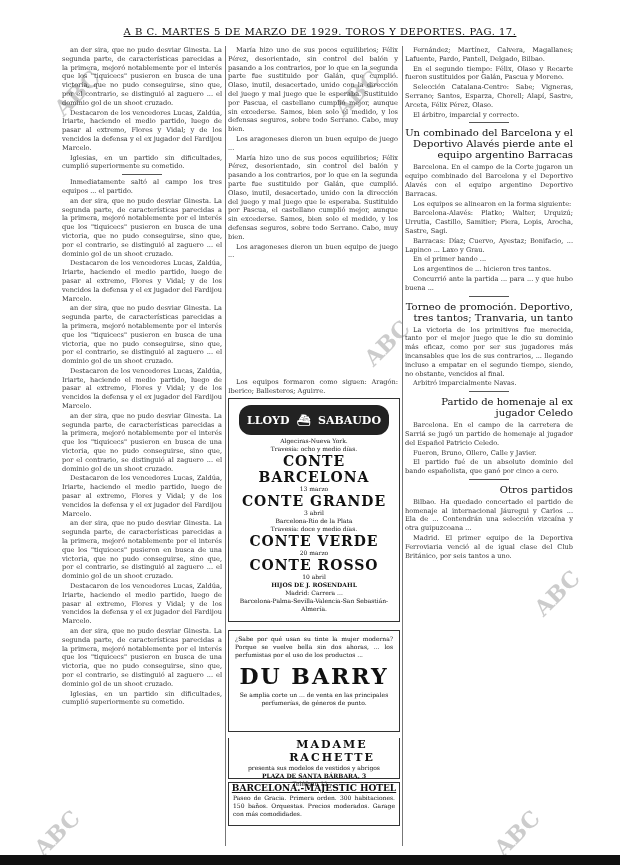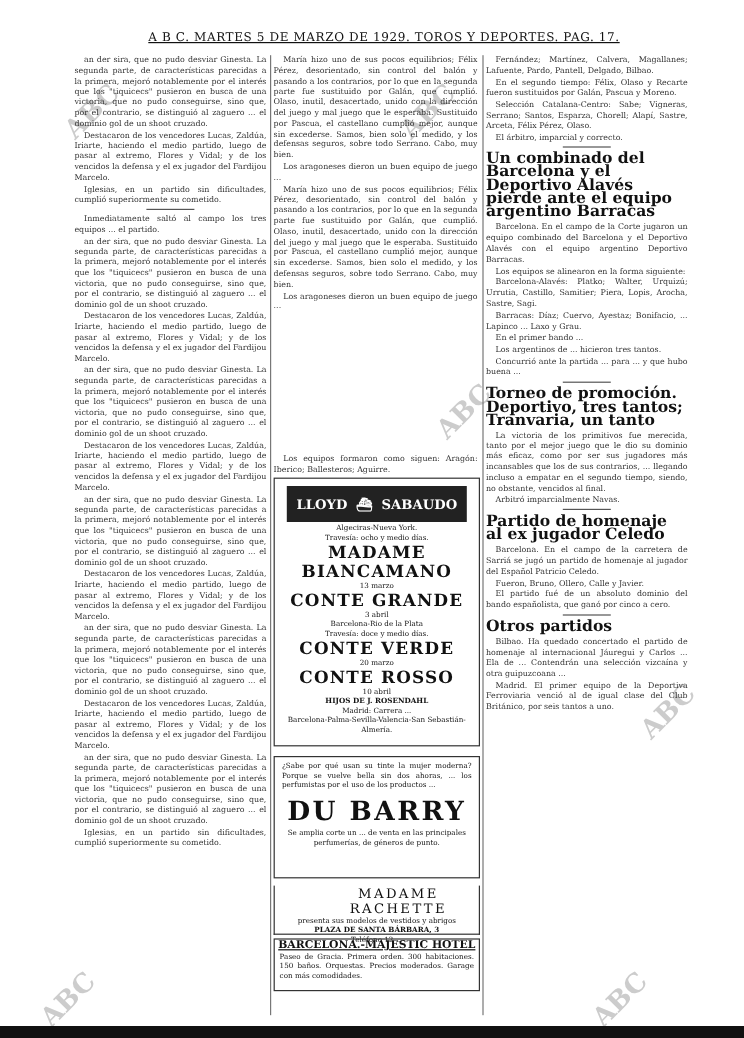--- a/index.html
+++ b/index.html
@@ -5,24 +5,24 @@
   html,body{margin:0;padding:0;background:#fff;}
   body{width:620px;height:865px;position:relative;overflow:hidden;font-family:"DejaVu Serif",serif;color:#222;}
   .header{position:absolute;top:26px;left:100px;width:440px;font-size:10px;letter-spacing:0.5px;text-align:center;color:#111;}
   .header span{text-decoration:underline;}
   .col{position:absolute;top:46px;font-size:6.6px;line-height:8.8px;text-align:justify;color:#333;}
   .col p{margin:0 0 1px 0;text-indent:8px;}
   .c1{left:62px;width:160px;}
   .c2{left:228px;width:170px;}
   .c3{left:405px;width:168px;}
   .rule{position:absolute;width:1px;background:#777;}
-  h3{font-size:13px;line-height:11px;margin:4px 0 3px 0;text-align:left;font-weight:bold;color:#111;}
+  h3{font-size:10px;line-height:11px;margin:4px 0 3px 0;text-align:right;font-weight:normal;color:#111;}
   .sep{width:40px;height:1px;background:#555;margin:3px auto;}
   .ad{position:absolute;left:228px;width:170px;border:1px solid #333;text-align:center;color:#111;}
-  .lloyd-banner{background:#222;color:#fff;height:30px;margin:6px 10px 2px 10px;display:flex;align-items:center;justify-content:space-between;padding:0 8px;font-weight:bold;font-size:11px;}
+  .lloyd-banner{background:#222;color:#fff;height:30px;margin:6px 10px 2px 10px;display:flex;align-items:center;justify-content:space-between;padding:0 8px;font-weight:bold;font-size:11px;border-radius:12px;}
   .big{font-weight:bold;font-size:14px;letter-spacing:1px;line-height:16px;}
   .small{font-size:6px;line-height:8px;}
   .dubarry{font-size:22px;font-weight:bold;letter-spacing:2px;line-height:26px;}
   .watermark{position:absolute;font-size:22px;color:#ccc;transform:rotate(-45deg);font-weight:bold;}
   .dots{position:absolute;bottom:0;left:0;width:620px;height:10px;background:#111;}
 </style>
 </head>
 <body>
 
 <div class="header"><span>A B C. MARTES 5 DE MARZO DE 1929. TOROS Y DEPORTES. PAG. 17.</span></div>
@@ -66,21 +66,21 @@
 </div>
 
 <div class="ad" style="top:398px;height:222px;">
   <div class="lloyd-banner">
     <span>LLOYD</span>
       <span>⛴</span>
       <span>SABAUDO</span>
   </div>
   <div class="small">Algeciras-Nueva York.</div>
   <div class="small">Travesía: ocho y medio días.</div>
-  <div class="big">MADAME BIANCAMANO</div>
+  <div class="big">CONTE BARCELONA</div>
   <div class="small">13 marzo</div>
   <div class="big">CONTE GRANDE</div>
   <div class="small">3 abril</div>
   <div class="small">Barcelona-Rio de la Plata</div>
   <div class="small">Travesía: doce y medio días.</div>
   <div class="big">CONTE VERDE</div>
   <div class="small">20 marzo</div>
   <div class="big">CONTE ROSSO</div>
   <div class="small">10 abril</div>
   <div class="small" style="font-weight:bold;">HIJOS DE J. ROSENDAHL</div>
@@ -88,21 +88,21 @@
   <div class="small">Barcelona-Palma-Sevilla-Valencia-San Sebastián-Almería.</div>
 </div>
 
 <div class="ad" style="top:630px;height:100px;">
   <div class="small" style="padding:4px 6px;text-align:justify;">¿Sabe por qué usan su tinte la mujer moderna? Porque se vuelve bella sin dos ahoras, ... los perfumistas por el uso de los productos ...</div>
   <div class="dubarry">DU BARRY</div>
   <div class="small" style="padding:2px 6px;">Se amplia corte un ... de venta en las principales perfumerías, de géneros de punto.</div>
 </div>
 
 <div class="ad" style="top:738px;height:40px;border-top:none;">
-  <div style="font-weight:normal;font-size:11px;letter-spacing:2px;margin-left:36px;">MADAME RACHETTE</div>
+  <div style="font-weight:bold;font-size:11px;letter-spacing:2px;margin-left:36px;">MADAME RACHETTE</div>
   <div class="small">presenta sus modelos de vestidos y abrigos</div>
   <div class="small" style="font-weight:bold;">PLAZA DE SANTA BÁRBARA, 3</div>
   <div class="small">Teléfono 12 ...</div>
 </div>
 
 <div class="ad" style="top:782px;height:42px;">
   <div style="font-weight:bold;font-size:9px;text-decoration:underline;">BARCELONA.-MAJESTIC HOTEL</div>
   <div class="small" style="padding:1px 4px;text-align:justify;">Paseo de Gracia. Primera orden. 300 habitaciones. 150 baños. Orquestas. Precios moderados. Garage con más comodidades.</div>
 </div>
 

